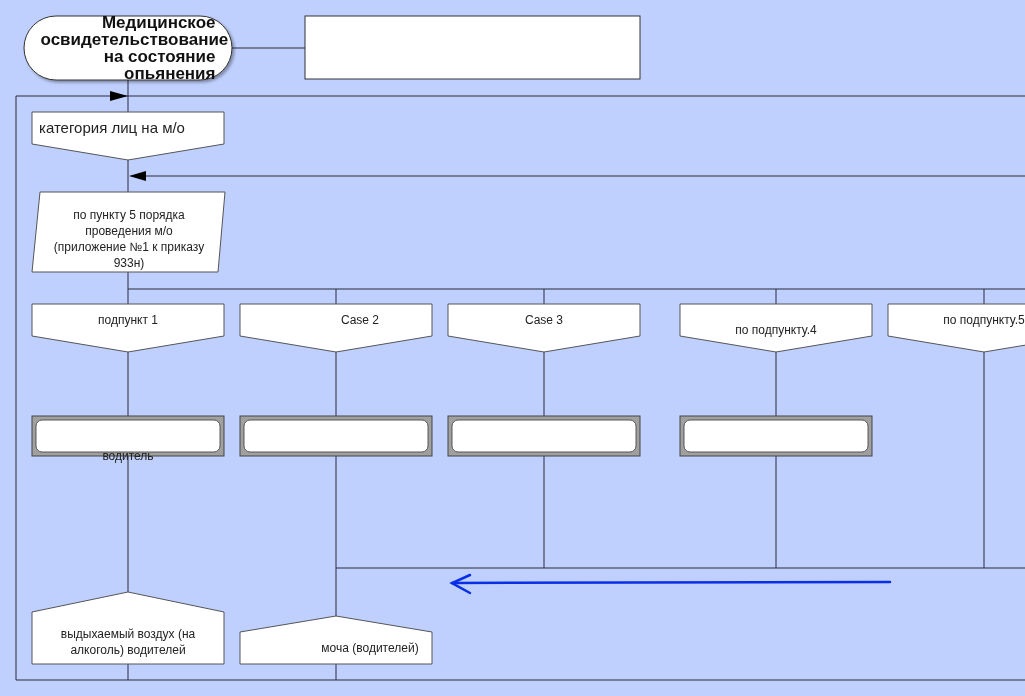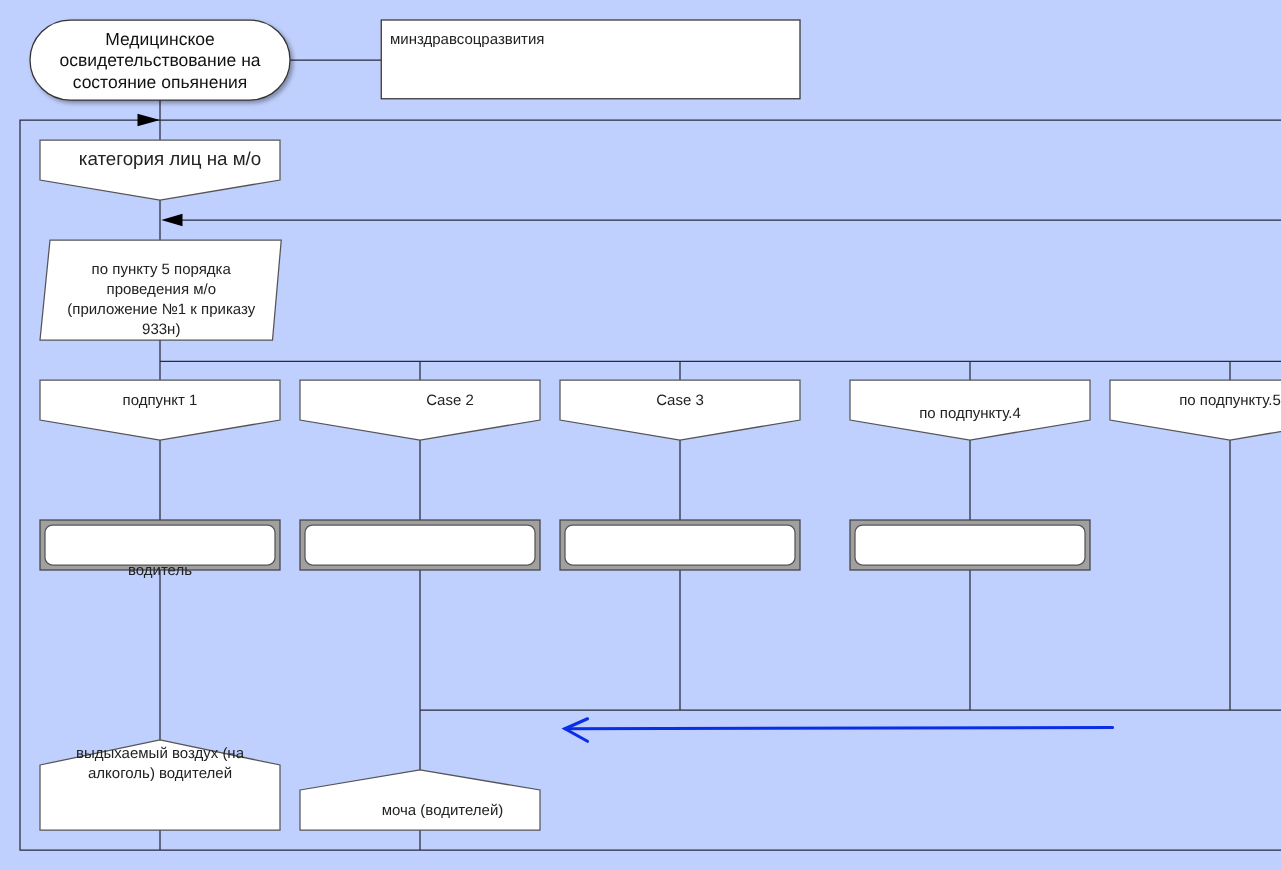--- a/index.html
+++ b/index.html
@@ -9,21 +9,21 @@
     font-family: "Liberation Sans", sans-serif;
     position: relative;
   }
   #canvas { position: absolute; left: 0; top: 0; }
   .lbl {
     position: absolute; display: flex; align-items: center; justify-content: center;
     text-align: center; color: #222; font-size: 12px; line-height: 16px;
     pointer-events: none;
   }
   .lbl span { pointer-events: auto; }
-  #title-lbl { font-weight: normal; font-size: 14px; color: #111; line-height: 17px; }
+  #title-lbl { font-weight: bold; font-size: 17px; color: #111; line-height: 17px; text-align: right; }
   #note-lbl { justify-content: flex-start; align-items: flex-start; text-align: left; font-size: 12px; line-height: 16px; }
   #cat-lbl { font-size: 15px; }
 </style>
 </head>
 <body>
 
 <svg id="canvas" width="1025" height="696" viewBox="0 0 1025 696">
   <defs>
     <filter id="shadow" x="-10%" y="-10%" width="130%" height="140%">
       <feDropShadow dx="2" dy="2" stdDeviation="1.5" flood-color="#000" flood-opacity="0.35"></feDropShadow>
@@ -97,25 +97,24 @@
     <polyline points="470,575 452,583 470,593"></polyline>
   </g>
 </svg>
 
 <div class="lbl" id="title-lbl" style="left:24px;top:16px;width:208px;height:64px;">
   <span style="width:175px;display:block;">Медицинское освидетельствование на состояние опьянения</span>
 </div>
 
 <div class="lbl" id="note-lbl" style="left:312px;top:23px;width:325px;height:56px;">
   <div style="display:block;">
-    <div>минздравсоцразвития</div>
   </div>
 </div>
 
-<div class="lbl" id="cat-lbl" style="left:32px;top:112px;width:160px;height:32px;padding-left:24px;">
+<div class="lbl" id="cat-lbl" style="left:32px;top:112px;width:160px;height:32px;">
   <span>категория лиц на м/о</span>
 </div>
 
 <div class="lbl" style="left:40px;top:196px;width:178px;height:72px;">
   <span style="width:160px;display:block;margin-top:13px;">по пункту 5 порядка проведения м/о (приложение №1 к приказу 933н)</span>
 </div>
 
 <div id="case-labels">
     <div class="lbl" style="left: 32px; top: 304px; width: 192px; height: 32px;">
       <span style="white-space: nowrap;">подпункт 1</span>
@@ -139,18 +138,18 @@
       <span style="white-space: nowrap; margin-top: 19px;">по подпункту.4</span>
     </div>
     <div class="lbl" style="left: 680px; top: 420px; width: 192px; height: 32px;">
       <span></span>
     </div>
     <div class="lbl" style="left: 888px; top: 304px; width: 192px; height: 32px;">
       <span style="white-space: nowrap;">по подпункту.5</span>
     </div>
   </div>
 
-<div class="lbl" style="left:32px;top:588px;width:192px;height:44px;">
+<div class="lbl" style="left:32px;top:620px;width:192px;height:44px;">
   <span style="width:160px;display:block;">выдыхаемый воздух (на алкоголь) водителей</span>
 </div>
-<div class="lbl" style="left:240px;top:632px;width:228px;height:32px;">
+<div class="lbl" style="left:240px;top:632px;width:228px;height:32px;padding-left:16px;">
   <span>моча (водителей)</span>
 </div>
 
 </body></html>

